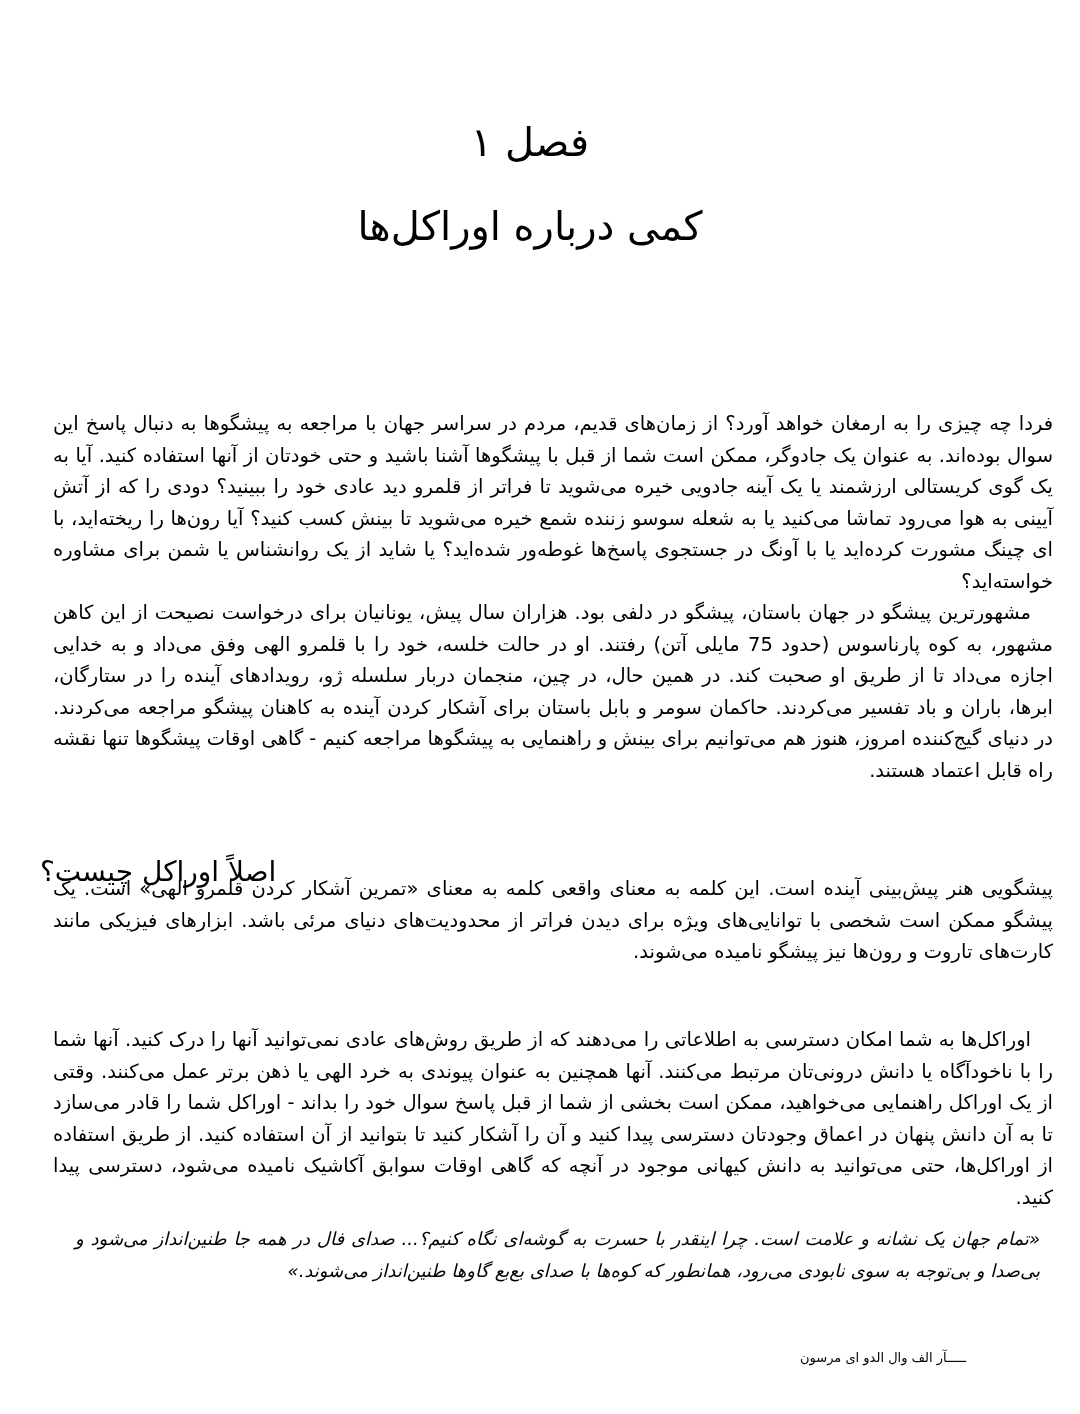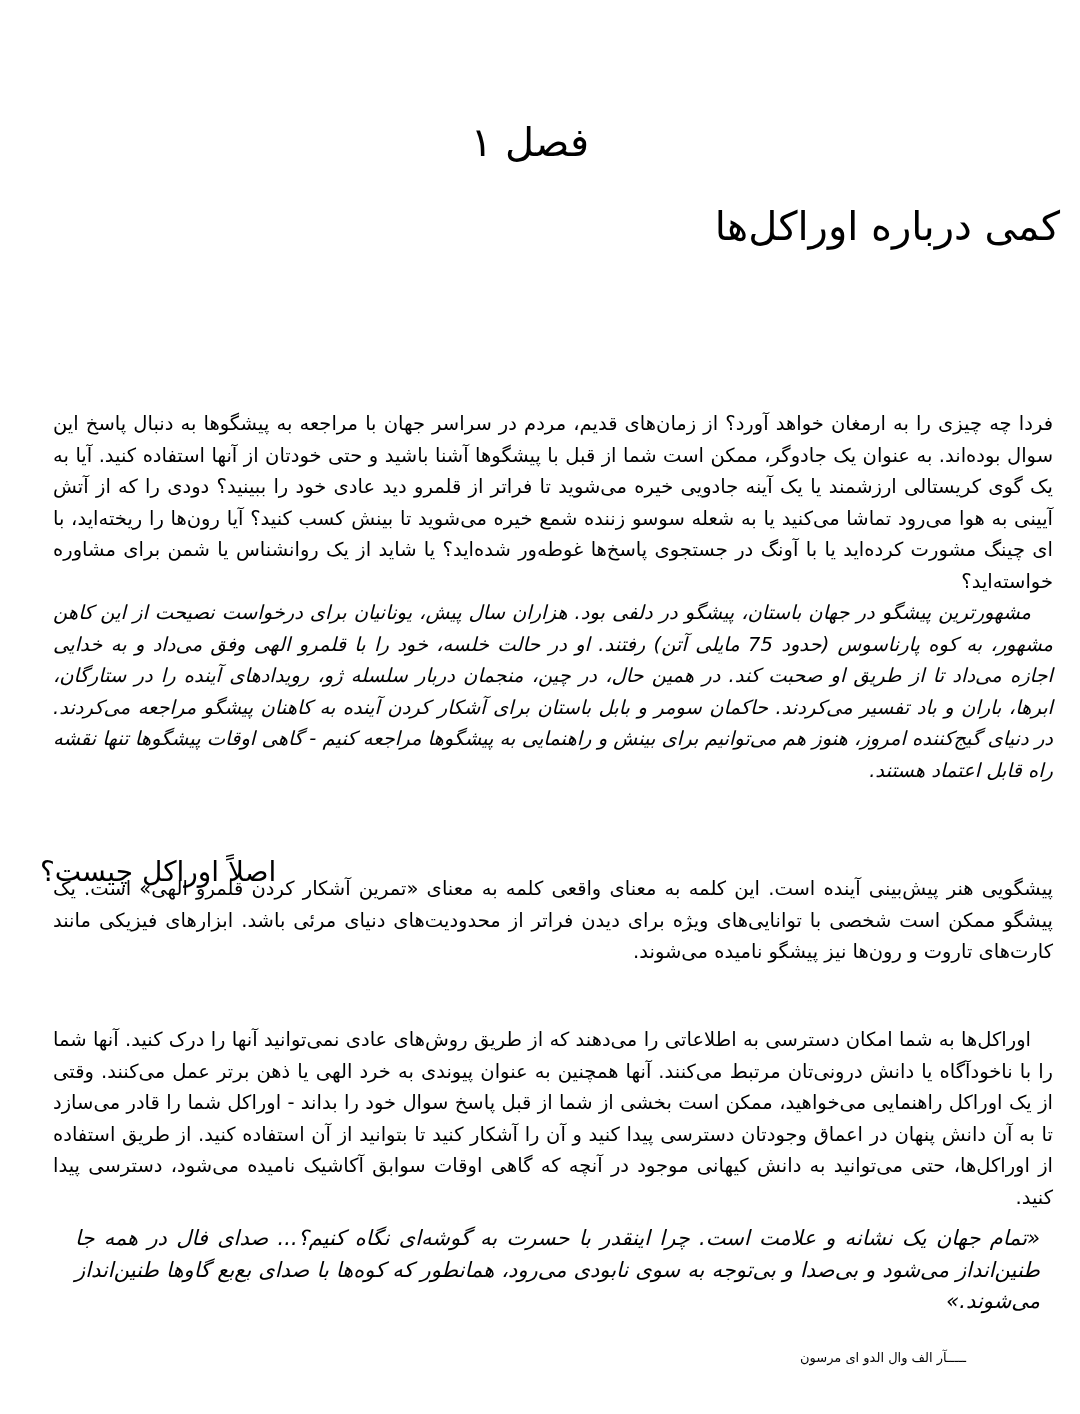--- a/index.html
+++ b/index.html
@@ -1,35 +1,35 @@
 <!DOCTYPE html>
 <html><head>
 <meta charset="utf-8">
 <style>
   html, body { margin: 0; padding: 0; background: #ffffff; }
   body { width: 1080px; height: 1414px; position: relative; overflow: hidden;
          font-family: "DejaVu Sans", "Liberation Sans", sans-serif; color: #000; }
   .page { position: absolute; left: 0; top: 0; width: 1080px; height: 1400px; direction: rtl; }
   .chapter-num { position: absolute; top: 112px; left: 0; width: 1060px; text-align: center;
                  font-size: 40px; line-height: 60px; }
-  .chapter-title { position: absolute; top: 196px; left: 0; width: 1060px; text-align: right;
+  .chapter-title { position: absolute; top: 196px; left: 0; width: 1060px; text-align: center;
                    font-size: 40px; line-height: 60px; }
   .body { position: absolute; left: 40px; width: 1000px; font-size: 19.5px; line-height: 31.5px;
           text-align: justify; text-align-last: right; margin-left: 13px; }
   .p1 { top: 408px; }
   .p2 { top: 597px; }
-  .p2 .first { text-indent: 22px; font-style: italic; }
+  .p2 .first { text-indent: 22px; }
   .h2 { position: absolute; top: 852px; left: 40px; width: 1000px; font-size: 28px; line-height: 40px;
         text-align: left; direction: ltr; }
   .h2 span { direction: rtl; unicode-bidi: embed; }
   .p3 { top: 873px; }
   .p4 { top: 1024px; }
   .p4 p { text-indent: 22px; }
   .body p { margin: 0; }
-  .quote { position: absolute; top: 1223px; left: 75px; width: 965px; font-size: 21px; line-height: 31.5px;
+  .quote { position: absolute; top: 1223px; left: 75px; width: 965px; font-size: 18px; line-height: 31.5px;
            font-style: italic; text-align: justify; text-align-last: right; }
   .quote p { margin: 0; }
   .attr { position: absolute; top: 1322px; left: 0; width: 1040px; direction: ltr; }
   .attr-inner { position: absolute; left: 800px; font-size: 13px; line-height: 22px; direction: rtl; white-space: nowrap; margin-top: 25px; }
 </style>
 </head>
 <body>
 
 <div class="page">
   <div class="chapter-num">فصل ۱</div>

